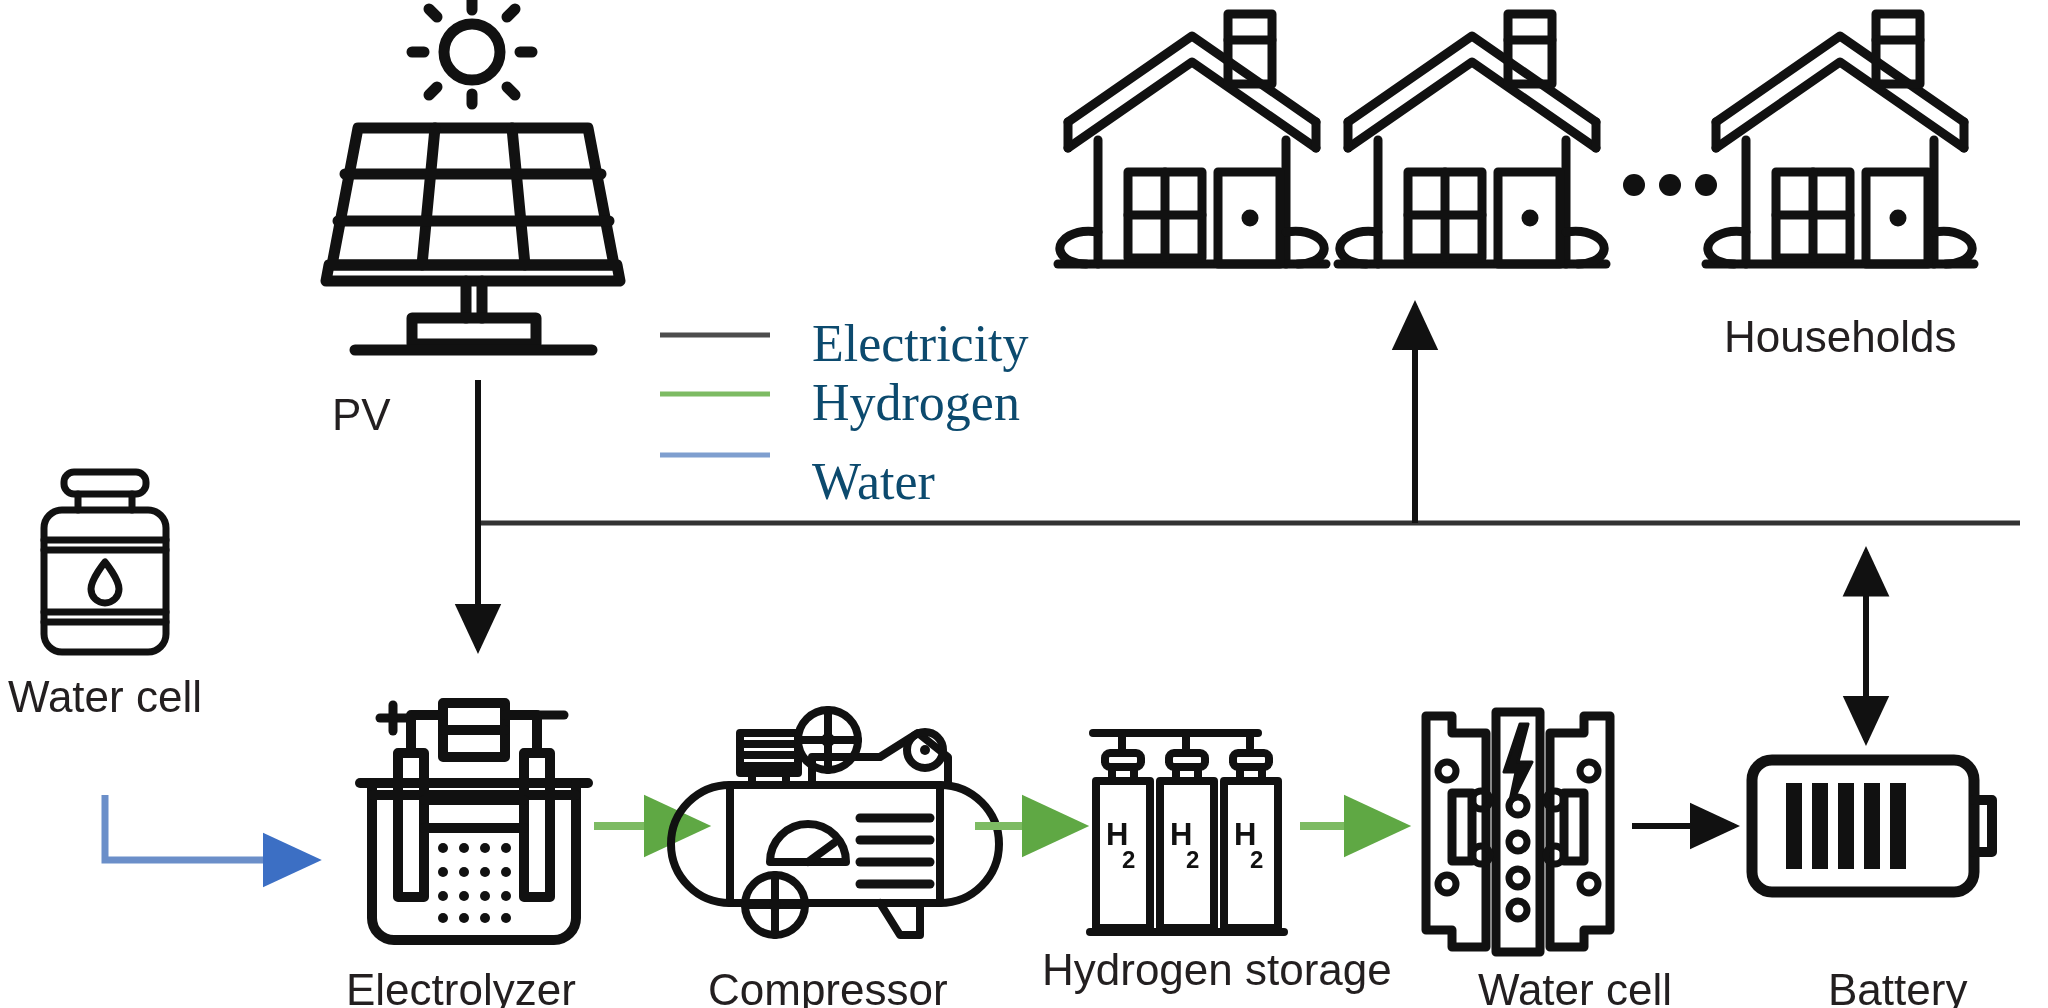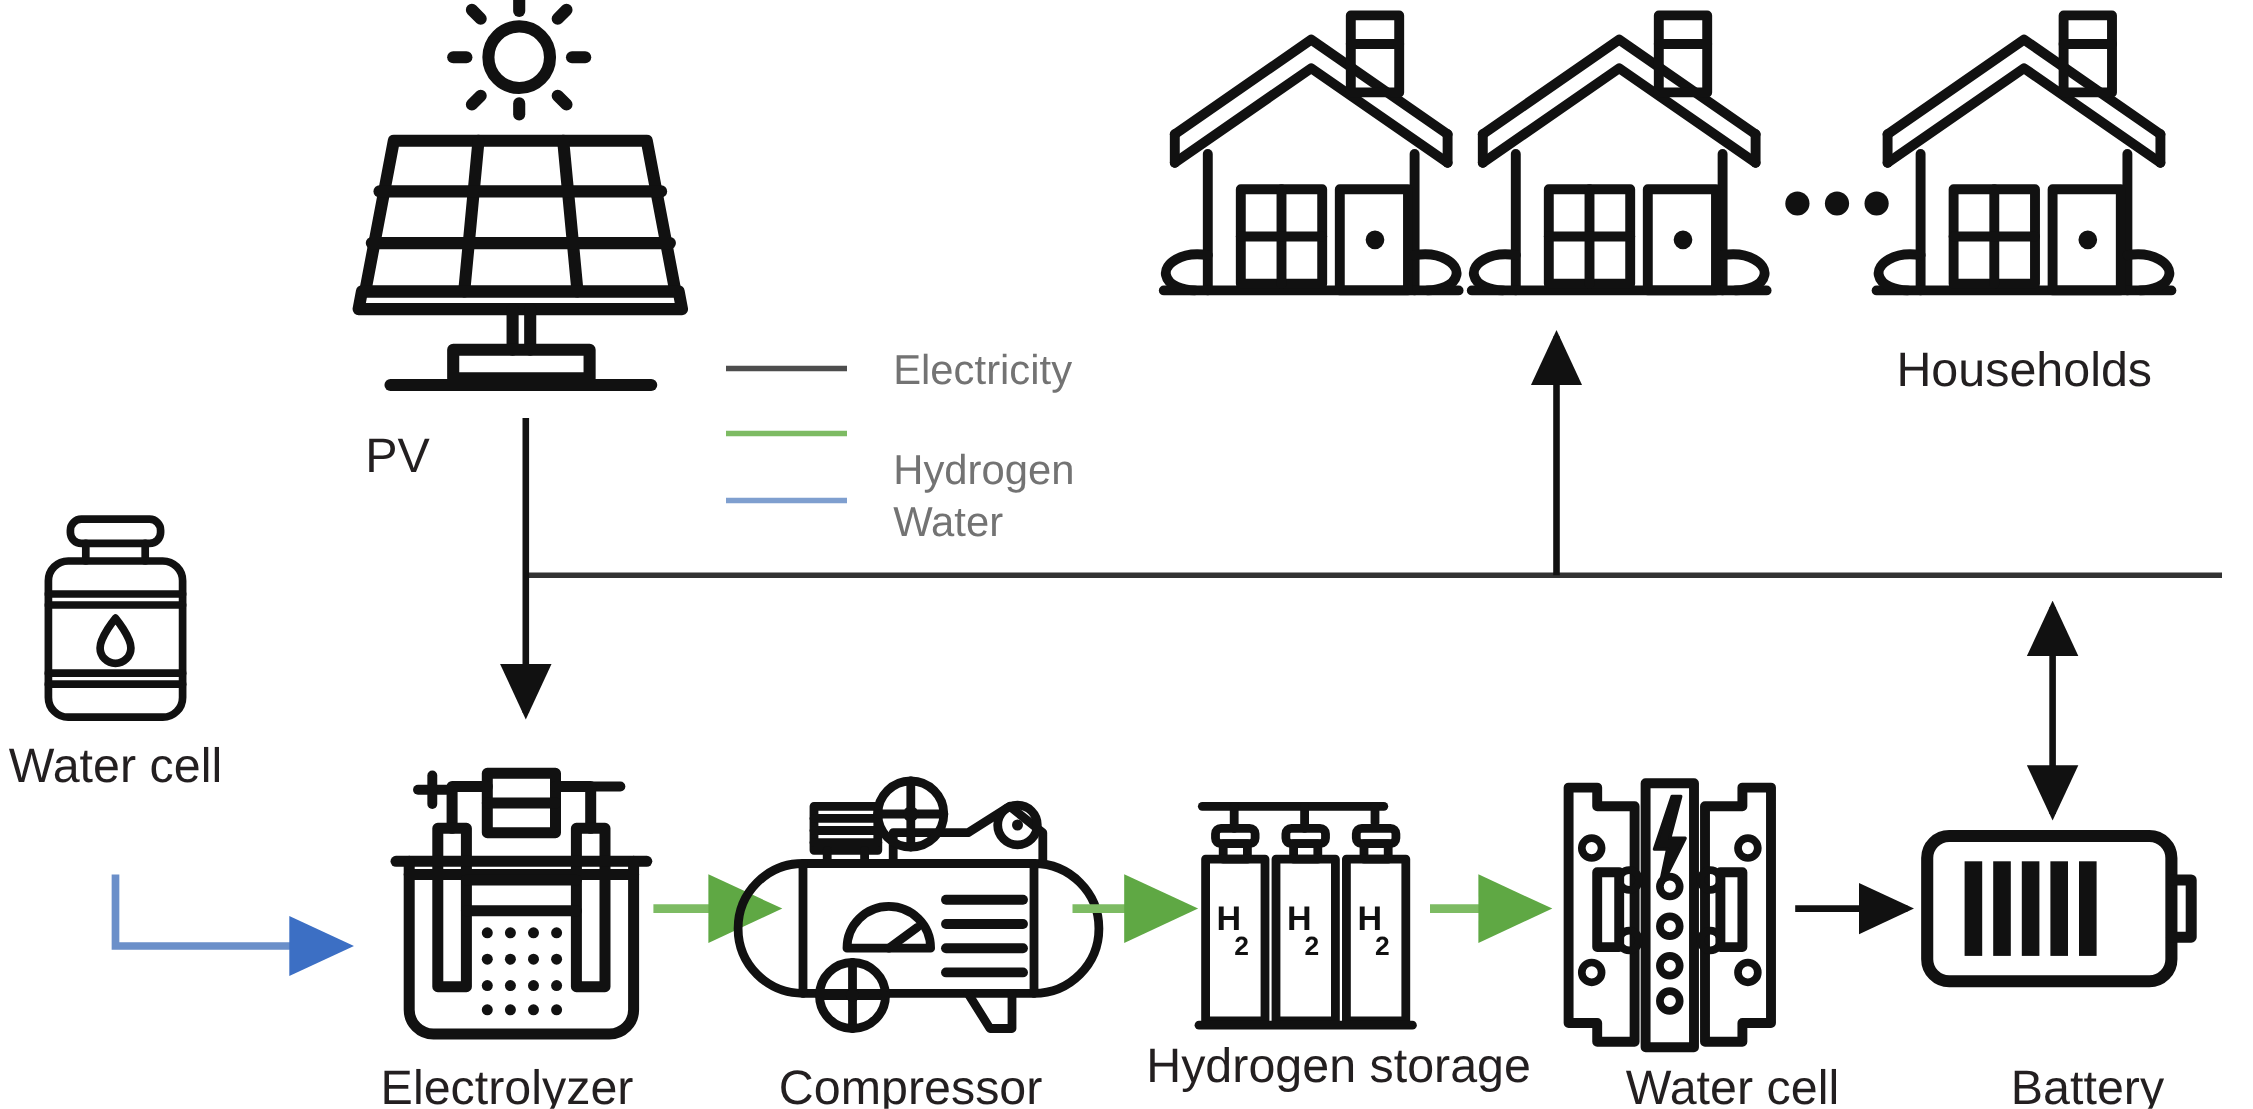--- a/index.html
+++ b/index.html
@@ -10,22 +10,22 @@
   }
   #stage{position:absolute;left:0;top:0;width:2048px;height:1008px;}
   svg.layer{position:absolute;left:0;top:0;width:2048px;height:1008px;}
   .lbl{
     position:absolute;
     font-family:"Liberation Sans","DejaVu Sans",sans-serif;
     font-size:44px;color:#231f20;white-space:nowrap;line-height:1;
   }
   .legend-lbl{
     position:absolute;
-    font-family:Liberation Sans, sans-serif;
-    font-size:38px;color:#737373;white-space:nowrap;line-height:1;
+    font-family:Liberation Serif, serif;
+    font-size:52px;color:#0c4a6e;white-space:nowrap;line-height:1;
   }
 </style>
 </head>
 <body>
 
 <div id="stage">
 
   <svg class="layer" viewBox="0 0 2048 1008">
     <defs>
       <marker id="ah-black" markerWidth="9" markerHeight="9" refX="7.4" refY="4.5" orient="auto" markerUnits="strokeWidth">
@@ -339,17 +339,17 @@
   <div class="lbl" style="left:1042px;top:948px;">Hydrogen storage</div>
 
   <div class="lbl" style="left:1478px;top:968px;">Water cell</div>
 
   <div class="lbl" style="left:1828px;top:968px;">Battery</div>
 
   <div class="lbl" style="left:1724px;top:315px;">Households</div>
 
   <div class="legend-lbl" style="left:812px;top:318px;">Electricity</div>
 
-  <div class="legend-lbl" style="left:812px;top:377px;margin-top:32px;">Hydrogen</div>
+  <div class="legend-lbl" style="left:812px;top:377px;">Hydrogen</div>
 
   <div class="legend-lbl" style="left:812px;top:456px;">Water</div>
 
 </div>
 
 </body></html>

